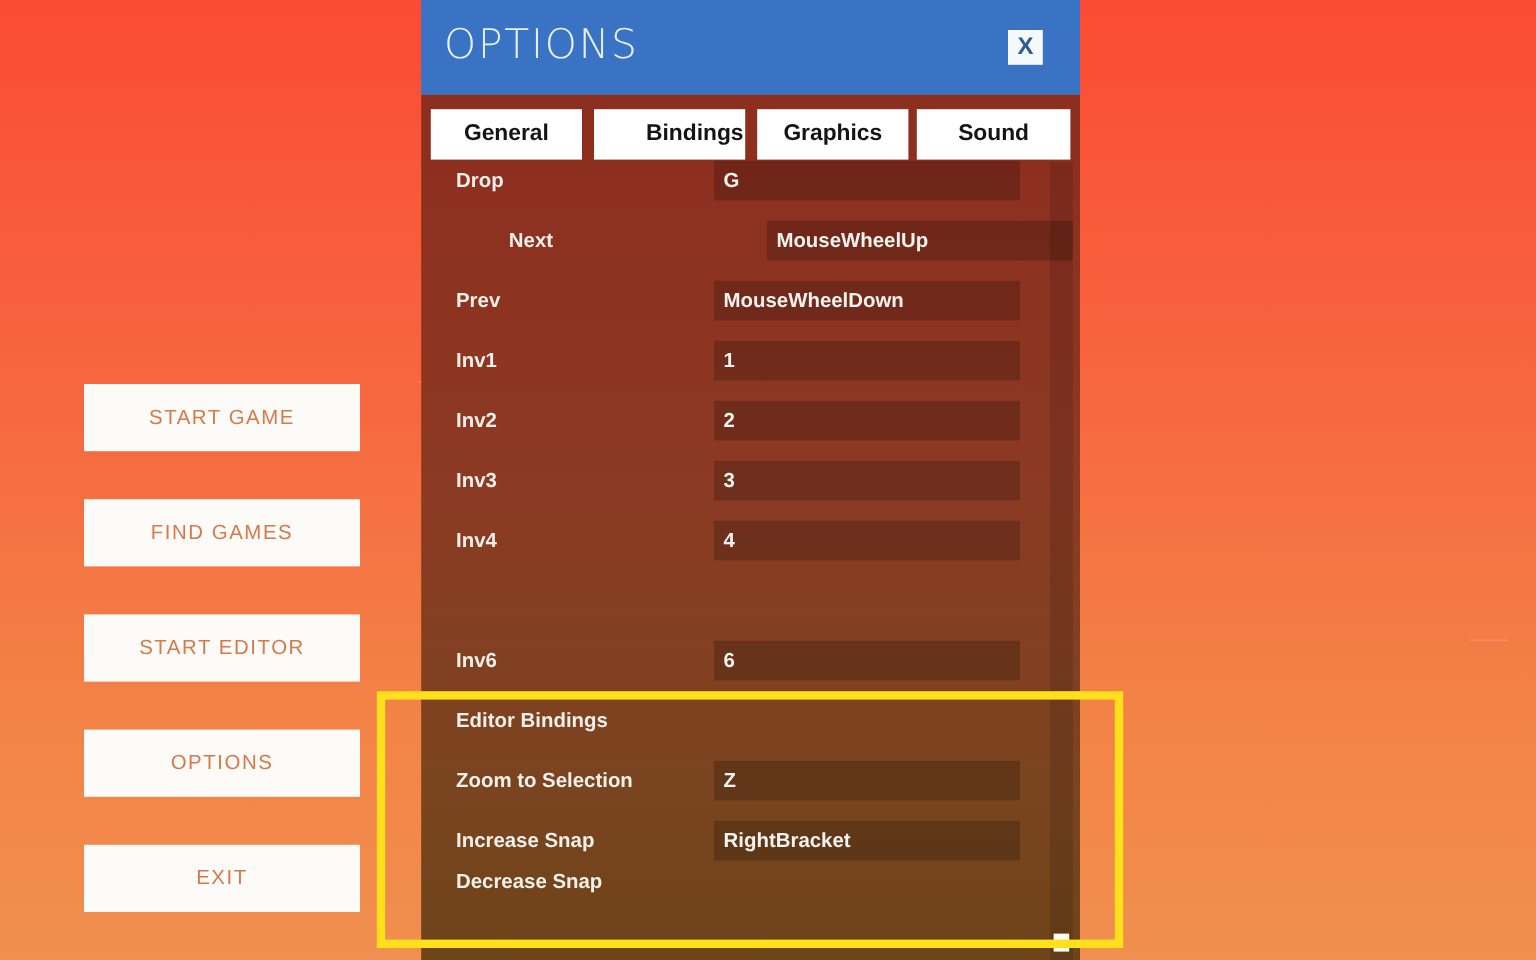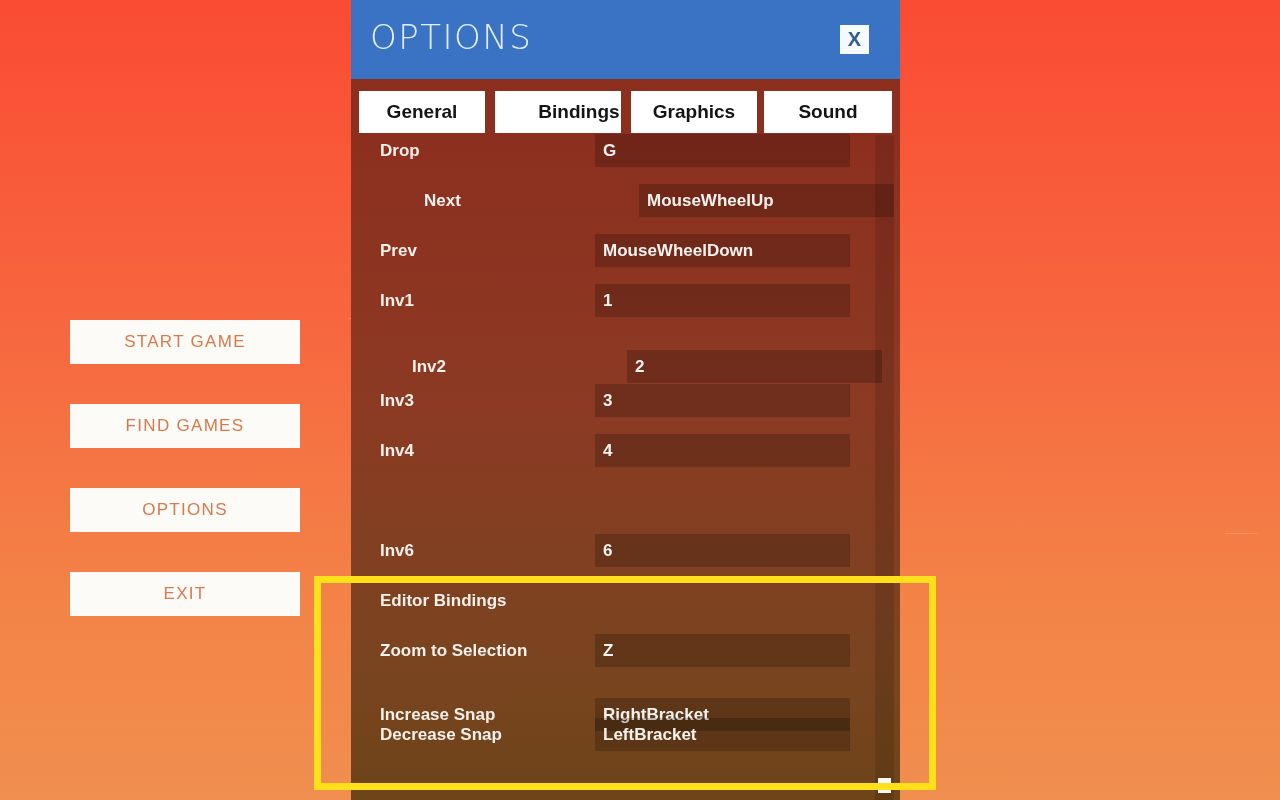--- a/index.html
+++ b/index.html
@@ -20,21 +20,21 @@
 
   
   #main-menu {
     position: absolute;
     left: 70px;
     top: 320px;
     width: 230px;
   }
   .menu-button {
     width: 230px;
-    height: 44px;
+    height: 56px;
     margin-bottom: 40px;
     background: #fdfbf7;
     border: 0;
     display: flex;
     align-items: center;
     justify-content: center;
     letter-spacing: 1.3px;
     font-size: 17px;
     font-weight: 400;
     color: #d8794c;
@@ -217,20 +217,21 @@
 <body>
 
 <div id="root">
 
   <div class="faint-line" style="left:348px; top:318px; width:30px;"></div>
   <div class="faint-line" style="left:1225px; top:533px; width:32px;"></div>
 
   <div id="main-menu">
       <button class="menu-button">START GAME</button>
       <button class="menu-button">FIND GAMES</button>
+      <button class="menu-button">START EDITOR</button>
       <button class="menu-button">OPTIONS</button>
       <button class="menu-button">EXIT</button>
     </div>
 
   <div id="options-dialog">
 
     <div id="dialog-titlebar">
       <div id="dialog-title">OPTIONS</div>
       <div id="close-button">X</div>
     </div>
@@ -262,21 +263,21 @@
             <div class="binding-value">
               <span>MouseWheelDown</span>
             </div>
           </div>
           <div class="binding-row" style="top: 143px;">
             <div class="binding-label">Inv1</div>
             <div class="binding-value">
               <span>1</span>
             </div>
           </div>
-          <div class="binding-row" style="top: 209px; margin-left: 32px;">
+          <div class="binding-row" style="top: 193px;">
             <div class="binding-label">Inv2</div>
             <div class="binding-value">
               <span>2</span>
             </div>
           </div>
           <div class="binding-row" style="top: 243px;">
             <div class="binding-label">Inv3</div>
             <div class="binding-value">
               <span>3</span>
             </div>
@@ -295,31 +296,28 @@
           </div>
           <div class="binding-row section-header" style="top: 443px;">
             <div class="binding-label">Editor Bindings</div>
           </div>
           <div class="binding-row" style="top: 493px;">
             <div class="binding-label">Zoom to Selection</div>
             <div class="binding-value">
               <span>Z</span>
             </div>
           </div>
-          <div class="binding-row" style="top: 557px; padding-left: 45px;">
+          <div class="binding-row" style="top: 543px; padding-left: 45px;">
             <div class="binding-label">Increase Snap</div>
             <div class="binding-value">
               <span>RightBracket</span>
             </div>
           </div>
           <div class="binding-row" style="top: 577px;">
             <div class="binding-label">Decrease Snap</div>
-            <div class="binding-value">
-              <span>LeftBracket</span>
-            </div>
           </div>
         </div>
 
       <div id="scrollbar-track">
         
       </div>
       <div id="scrollbar-down-button"></div>
     </div>
   </div>
 

